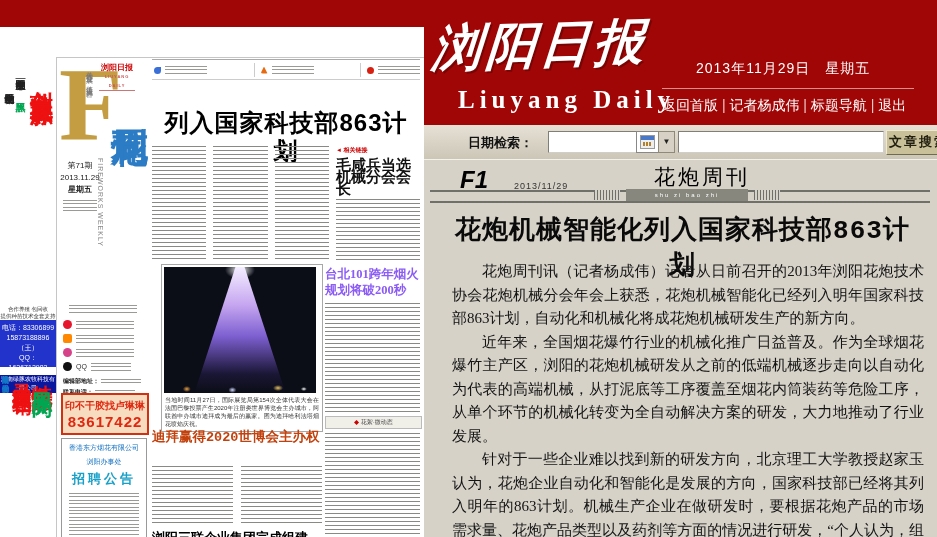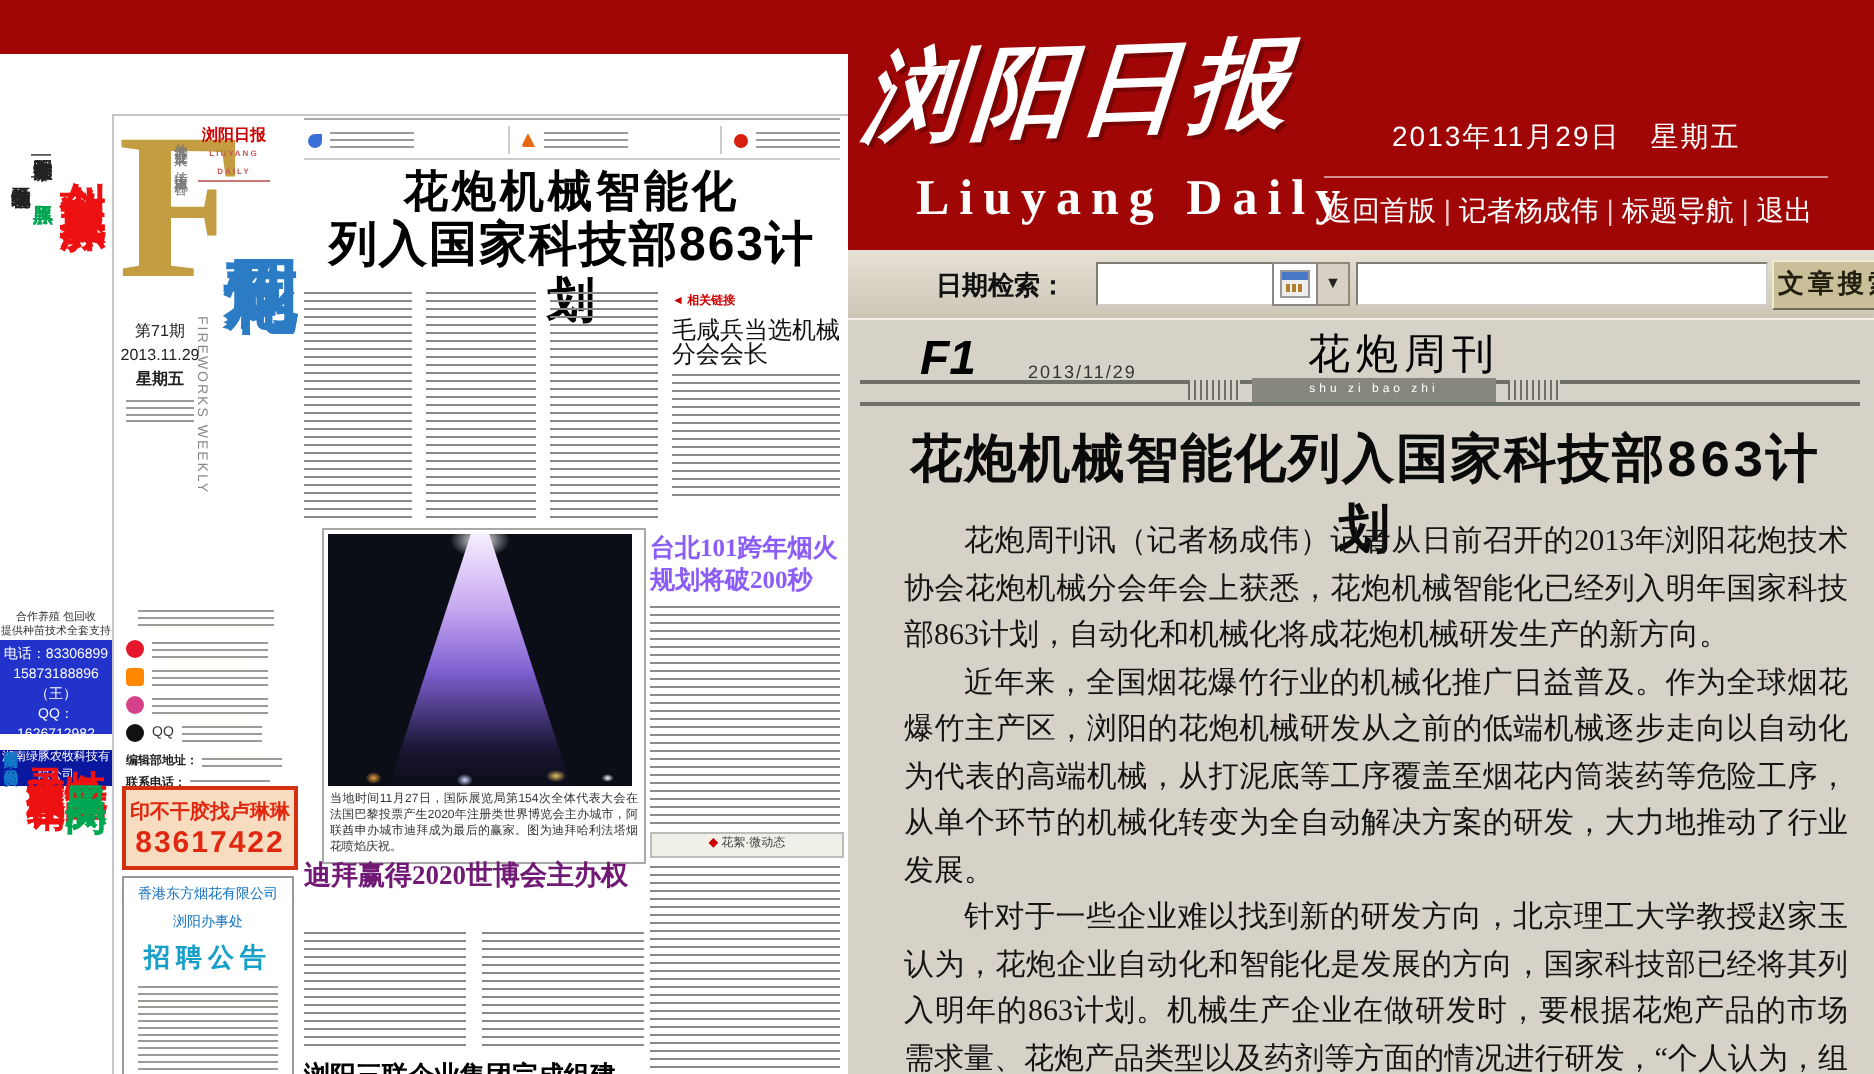--- a/index.html
+++ b/index.html
@@ -29,33 +29,33 @@
   #np-issue .wd{font-weight:bold;}
   .np-rule{background:#aaa;height:1px;}
   .sponsor{display:flex;align-items:center;gap:4px;}
   .sponsor .dot{width:7px;height:7px;border-radius:2px;}
   .sponsor .ln{width:42px;height:8px;}
   #np-h1{left:95px;top:25px;width:268px;text-align:center;font-weight:900;font-size:22px;color:#000;letter-spacing:2px;line-height:26px;}
   #np-h2{left:95px;top:51px;width:268px;text-align:center;font-weight:900;font-size:24px;color:#000;letter-spacing:1px;line-height:28px;}
   #np-cols{left:95px;top:88px;width:268px;height:114px;display:flex;gap:7px;}
   #np-cols .c{flex:1;}
   .rel-tag{font-size:6px;color:#c00;font-weight:bold;}
-  .subhead{font-size:12px;font-weight:normal;color:#111;line-height:12px;font-family:"Liberation Serif",serif;}
+  .subhead{font-size:15px;font-weight:bold;color:#111;line-height:12px;font-family:"Liberation Serif",serif;}
   #photo-box{left:104px;top:206px;width:156px;border:1px solid #a8a8a8;background:#fff;padding:2px;}
   #photo{width:152px;height:126px;background:#0b0d17;position:relative;overflow:hidden;}
   #photo .cone{position:absolute;left:0;top:0;width:100%;height:100%;
     background:linear-gradient(to bottom,#f4eeff 0%,#c6a6f0 30%,#7d5fd0 55%,rgba(70,50,140,.25) 85%,transparent 100%);
     clip-path:polygon(47% 0,53% 0,80% 100%,20% 100%);}
   #photo .glow{position:absolute;left:40%;top:-6px;width:20%;height:18px;background:radial-gradient(closest-side,#fff,rgba(255,255,255,0));}
   #photo .lights{position:absolute;left:0;bottom:0;width:100%;height:10px;
     background:radial-gradient(4px 3px at 15% 60%,#e8a040,transparent),radial-gradient(4px 3px at 45% 70%,#d0d8ff,transparent),radial-gradient(5px 3px at 75% 50%,#e8c060,transparent),radial-gradient(3px 2px at 92% 60%,#fff,transparent);}
   #photo-cap{font-size:6px;color:#333;line-height:8px;padding:3px 1px 1px;text-align:justify;}
   #taipei{left:268px;top:208px;width:95px;}
   #taipei .h{font-size:12.5px;font-weight:bold;font-family:"Liberation Serif",serif;line-height:16px;color:#8b5cf6;}
-  #dubai-h{left:95px;top:371px;width:170px;font-size:13.5px;font-weight:bold;font-family:Liberation Serif, serif;line-height:17px;color:#701a75;}
+  #dubai-h{left:95px;top:371px;width:170px;font-size:13.5px;font-weight:bold;font-family:Liberation Mono, monospace;line-height:17px;color:#c2410c;}
   #dubai-cols{left:95px;top:408px;width:170px;height:60px;display:flex;gap:8px;}
   #dubai-cols .c{flex:1;}
   #np-bottomhead{left:95px;top:471px;width:190px;font-size:13px;font-weight:bold;font-family:"Liberation Serif",serif;color:#000;}
   #sidebar-tag{left:268px;top:358px;width:95px;height:11px;border:1px solid #bbb;background:#f0efe8;font-size:6px;color:#444;line-height:10px;text-align:center;}
   #sidebar-tag b{color:#c00;}
   .soc-row{display:flex;align-items:center;gap:4px;margin-bottom:5px;}
   .soc-ic{width:9px;height:9px;border-radius:50%;flex:0 0 auto;}
   .soc-tx{width:58px;height:8px;}
   .addr{font-size:6px;color:#222;line-height:11px;font-weight:bold;display:flex;align-items:center;gap:2px;}
   .addr .ln{width:40px;height:6px;}
@@ -156,21 +156,20 @@
           <span class="dot" style="background:#e86a10;clip-path:polygon(50% 0,100% 100%,0 100%);"></span>
           <span class="ln fill2"></span>
         </div>
       <div class="sponsor" style="border-left:1px solid #ccc;padding-left:6px;">
           <span class="dot" style="background:#d82010;border-radius:50%;"></span>
           <span class="ln fill2"></span>
         </div>
     </div>
     <div class="np-rule abs" style="left:95px;top:21px;width:268px;background:#ccc;"></div>
 
-    <div id="np-h1" class="abs">花炮机械智能化</div>
     <div id="np-h2" class="abs">列入国家科技部863计划</div>
 
     <div id="np-cols" class="abs">
       <div class="c fill"></div>
       <div class="c fill"></div>
       <div class="c fill"></div>
       <div class="c" style="flex:0 0 84px;">
         <div class="rel-tag">◄ <span>相关链接</span></div>
         <div class="subhead" style="margin:4px 0;">毛咸兵当选机械分会会长</div>
         <div class="fill" style="height:62px;"></div>

